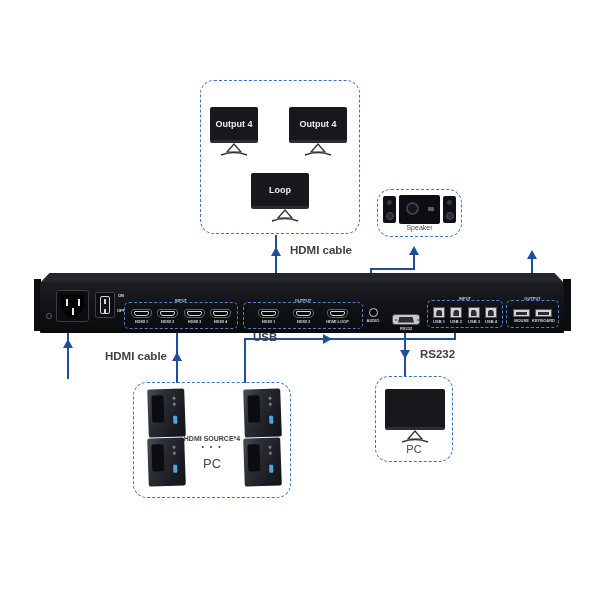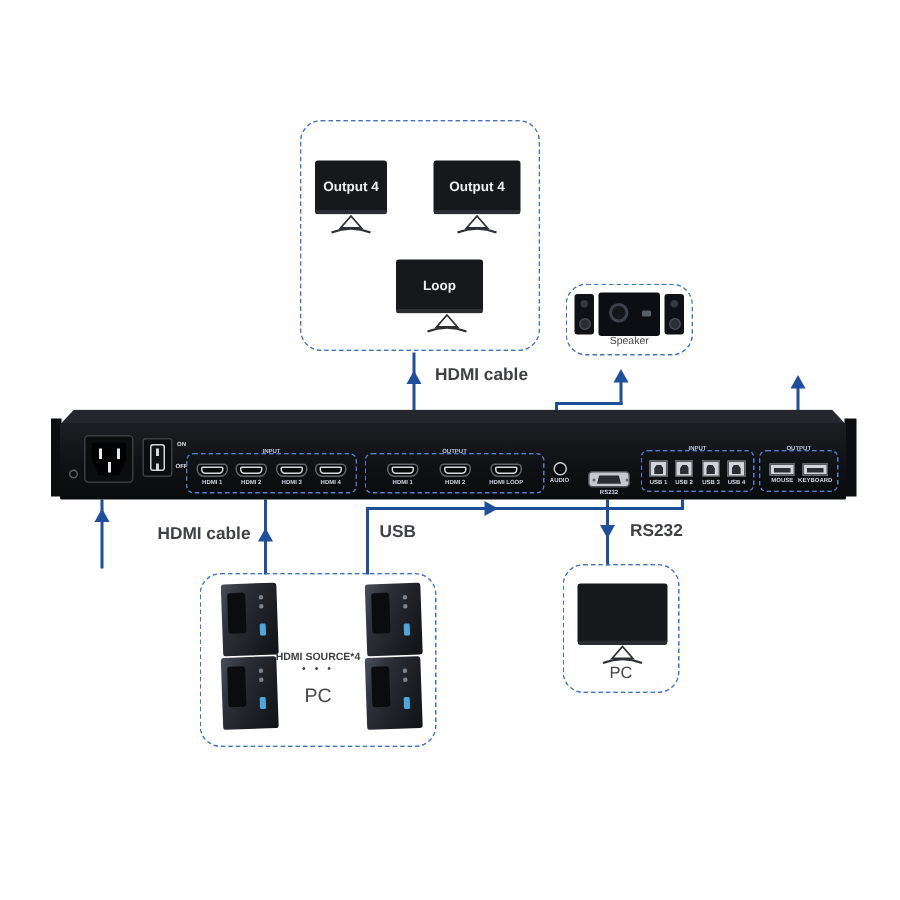--- a/index.html
+++ b/index.html
@@ -101,21 +101,21 @@
   <div class="ln" style="left:370px;top:268px;width:2px;height:16px"></div>
   <div class="ln" style="left:370px;top:268px;width:45px;height:2px"></div>
   <div class="ln" style="left:413px;top:254px;width:2px;height:16px"></div>
   <div class="ar up" style="left:409px;top:246px"></div>
 
   <div class="ln" style="left:531px;top:257px;width:2px;height:17px"></div>
   <div class="ar up" style="left:527px;top:250px"></div>
 
   <div class="clabel" style="left:290px;top:244px">HDMI cable</div>
   <div class="clabel" style="left:105px;top:350px">HDMI cable</div>
-  <div class="clabel" style="left:253px;top:349px">USB</div>
+  <div class="clabel" style="left:253px;top:331px">USB</div>
   <div class="clabel" style="left:420px;top:348px">RS232</div>
 
   <div class="ear" style="left:34px;top:279px;width:7px;height:52px"></div>
   <div class="ear" style="left:563px;top:279px;width:8px;height:52px"></div>
   <div class="rtop" style="left:40px;top:273px;width:524px;height:10px"></div>
   <div class="rfront" style="left:40px;top:282px;width:524px;height:51px">
 
     <div class="gnd" style="left:6px;top:31px"></div>
     <div class="iec" style="left:16px;top:8px">
         <i></i>
@@ -212,21 +212,21 @@
           <path d="M5 12 Q18 7 31 12" stroke="#2f3035" stroke-width="1.4" fill="none"></path>
         </svg>
     </div>
     <div class="monitor" style="left:88px;top:26px;width:58px">
       <div class="screen" style="width:58px;height:33px">Output 4</div>
       <svg class="stand" width="36" height="14" viewBox="0 0 36 14">
           <path d="M18 1 L11 9 H25 Z" fill="#fafafa" stroke="#2f3035" stroke-width="1.2"></path>
           <path d="M5 12 Q18 7 31 12" stroke="#2f3035" stroke-width="1.4" fill="none"></path>
         </svg>
     </div>
-    <div class="monitor" style="left:63px;top:92px;width:68px">
+    <div class="monitor" style="left:50px;top:92px;width:68px">
       <div class="screen" style="width:58px;height:33px">Loop</div>
       <svg class="stand" width="36" height="14" viewBox="0 0 36 14">
           <path d="M18 1 L11 9 H25 Z" fill="#fafafa" stroke="#2f3035" stroke-width="1.2"></path>
           <path d="M5 12 Q18 7 31 12" stroke="#2f3035" stroke-width="1.4" fill="none"></path>
         </svg>
     </div>
   </div>
 
   <div class="dbox" style="left:377px;top:189px;width:85px;height:48px">
     <div class="abs" style="left:5px;top:5px;width:73px;height:29px">

